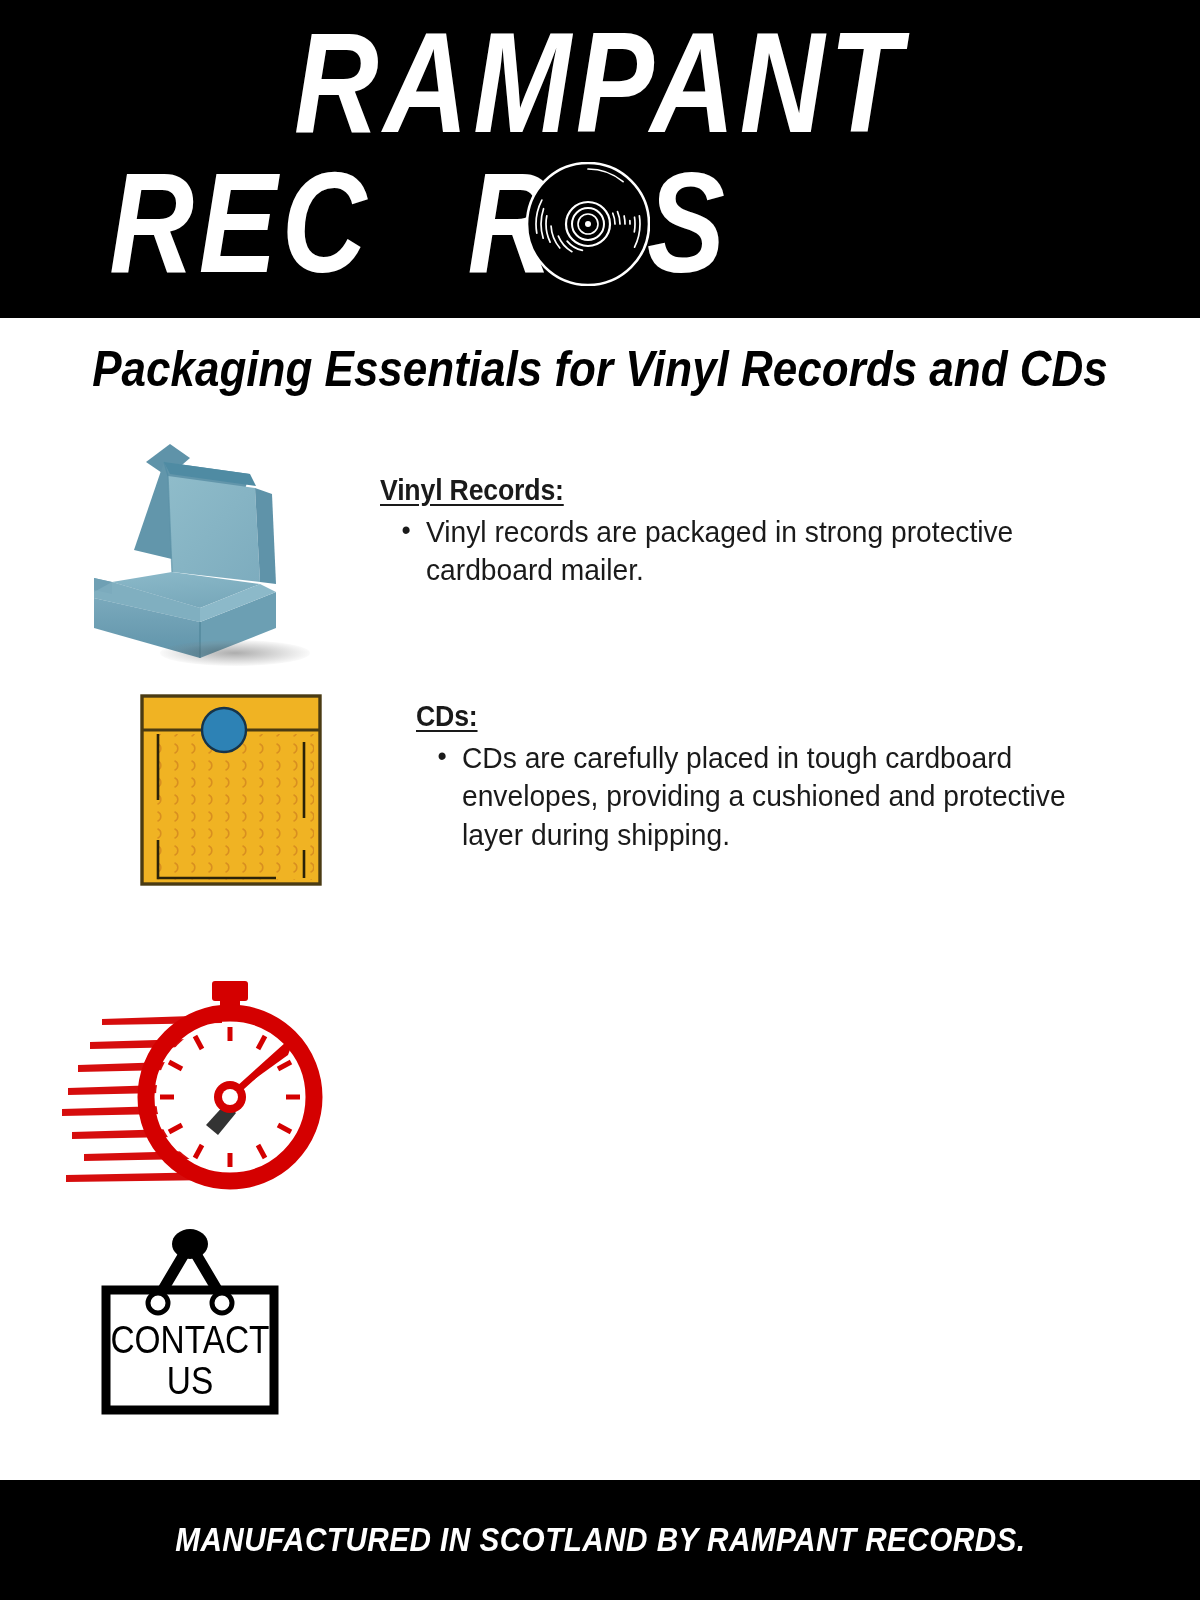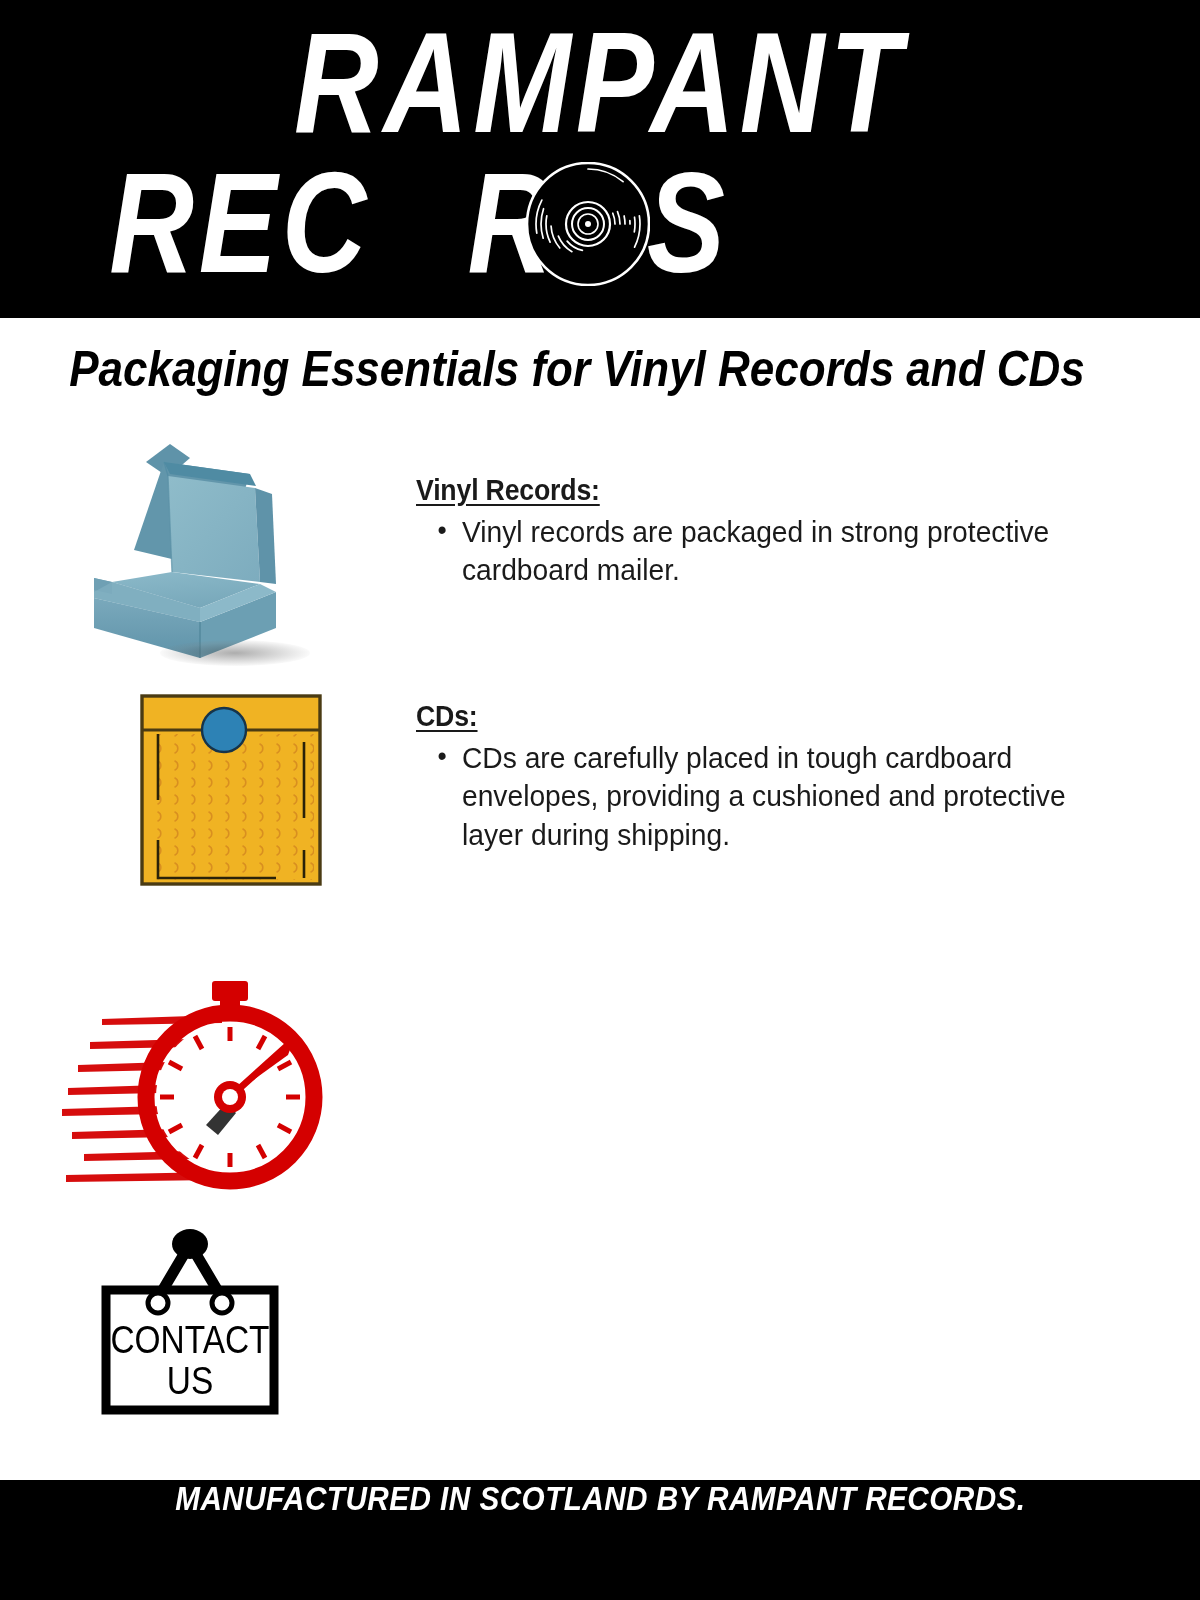--- a/index.html
+++ b/index.html
@@ -58,21 +58,21 @@
     position: absolute;
     left: 526px; top: 162px;
     width: 124px; height: 124px;
     z-index: 5;
   }
 
   
   .subtitle-bar {
     flex: 0 0 84px;
     width: 1200px;
-    display: flex; align-items: center; justify-content: flex-start;
+    display: flex; align-items: center; justify-content: center;
     padding-top: 18px;
   }
   .subtitle {
     color: #000000;
     font-family: "Liberation Sans", sans-serif;
     font-weight: bold; font-style: italic;
     font-size: 50px;
     line-height: 1.05;
     transform: scaleX(0.88);
     white-space: nowrap;
@@ -137,21 +137,21 @@
     line-height: 1.28;
     color: #1a1a1a;
   }
 
   
   #section-vinyl   { top: 30px;  height: 250px; }
   #section-cds     { top: 288px; height: 230px; margin-left: 36px; }
   #section-royal   { top: 555px; height: 260px; }
   #section-contact { top: 820px; height: 200px; }
 
-  #section-vinyl .sec-text   { padding-top: 42px; margin-left: 36px; }
+  #section-vinyl .sec-text   { padding-top: 42px; }
   #section-cds .sec-text     { padding-top: 10px; }
   #section-royal .sec-text   { padding-top: 10px; }
   #section-contact .sec-text { padding-top: 48px; }
 
   
   .box-illo { position: relative; width: 300px; height: 250px; margin-left: 20px;}
   .box-shadow-ellipse {
     position: absolute;
     left: 110px; top: 208px;
     width: 150px; height: 26px;
@@ -166,21 +166,21 @@
   .watch-illo { position: relative; width: 290px; height: 235px; margin-left: -10px;}
 
   
   .sign-illo { position: relative; width: 200px; height: 195px; margin-left: 0px;}
 
   
   .footer {
     flex: 0 0 120px;
     width: 1200px;
     background: #000000;
-    display: flex; align-items: flex-start; justify-content: center;
+    display: flex; align-items: center; justify-content: center;
   }
   .footer-text {
     color: #ffffff;
     font-family: "Liberation Sans", sans-serif;
     font-weight: bold; font-style: italic;
     font-size: 33px;
     letter-spacing: 0.5px;
     transform: scaleX(0.9);
     white-space: nowrap;
   }

